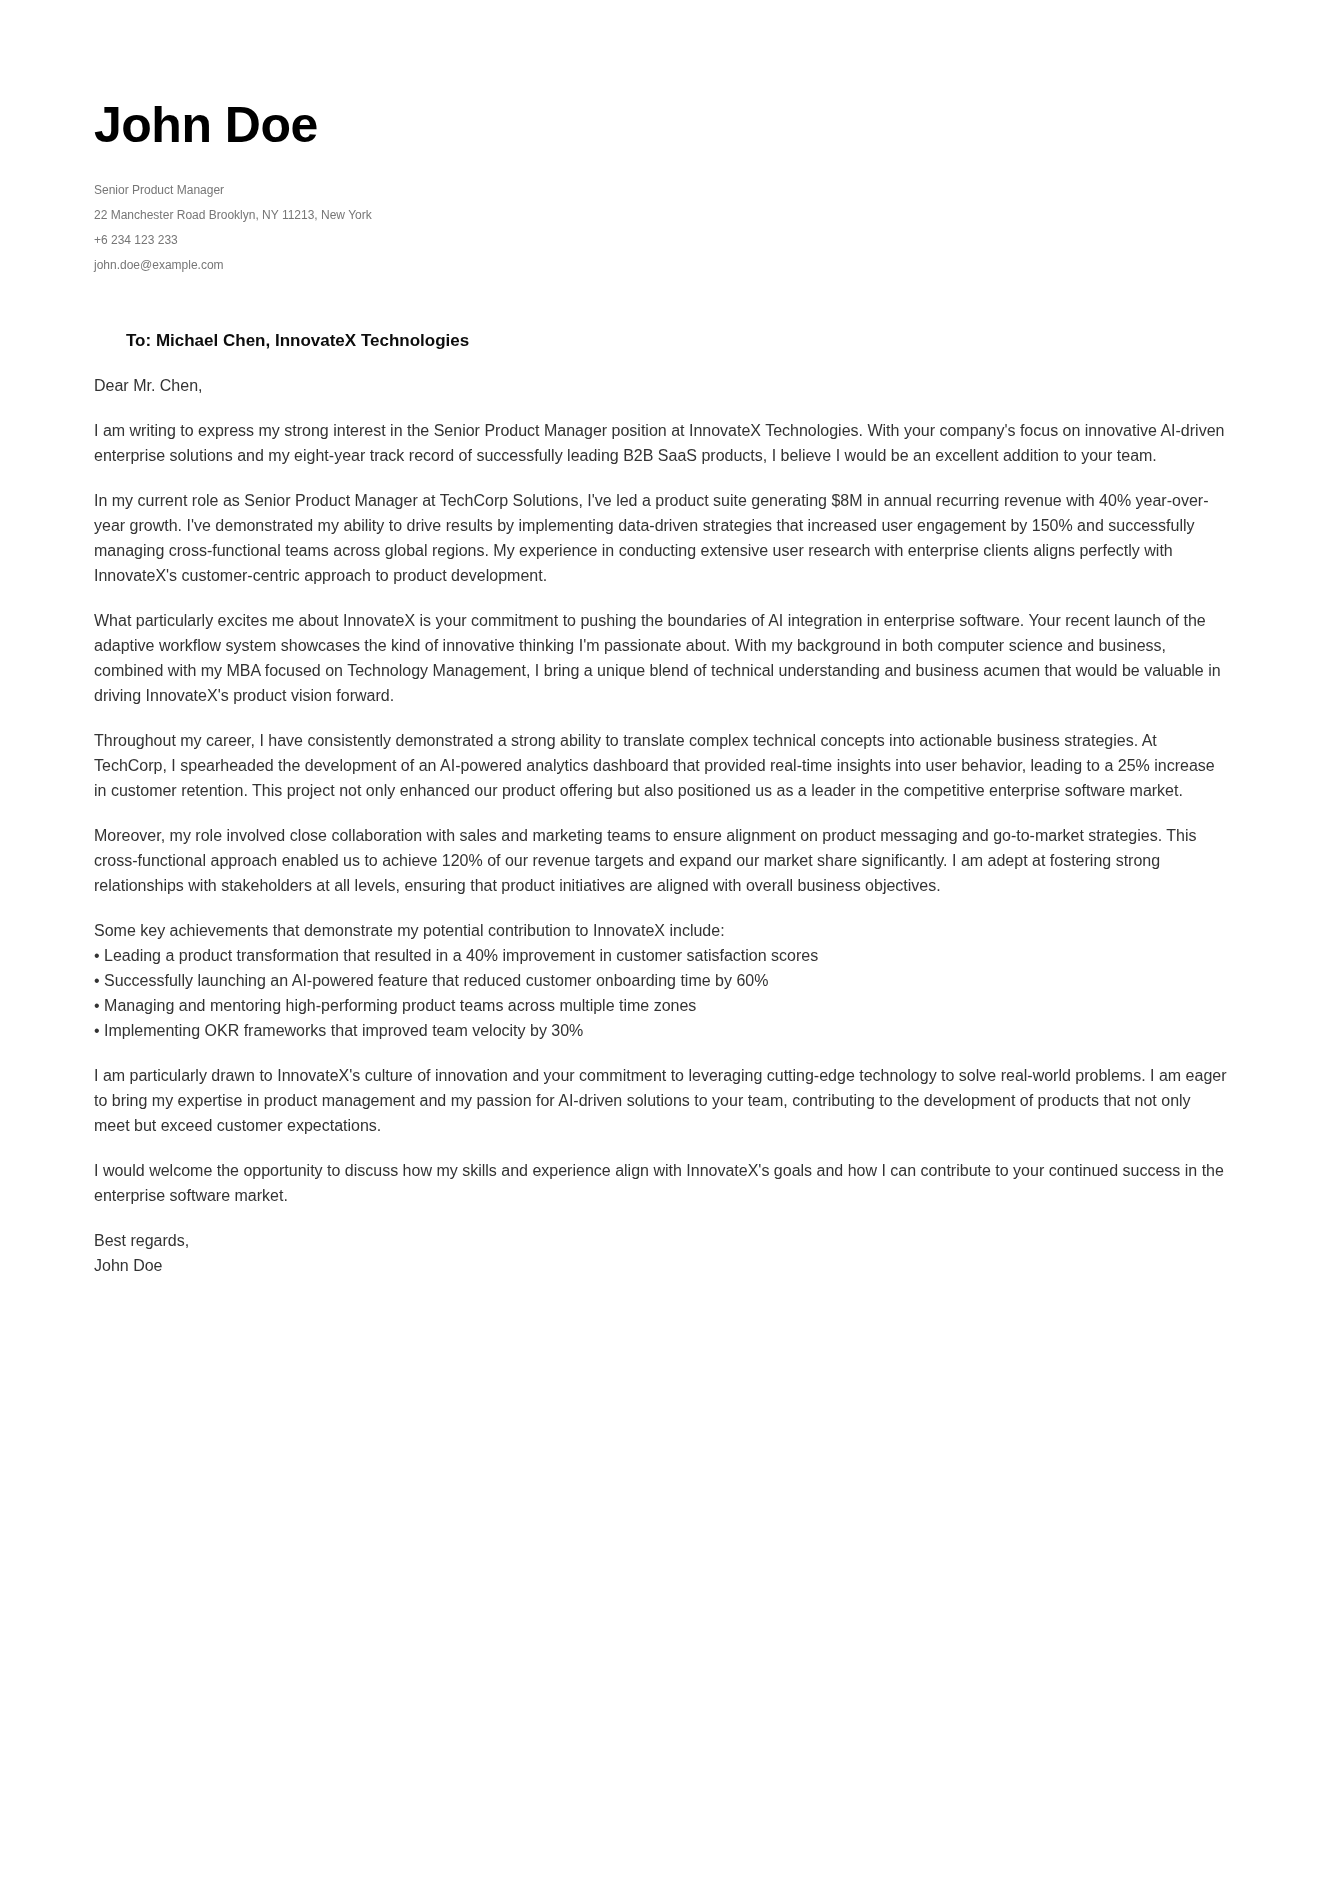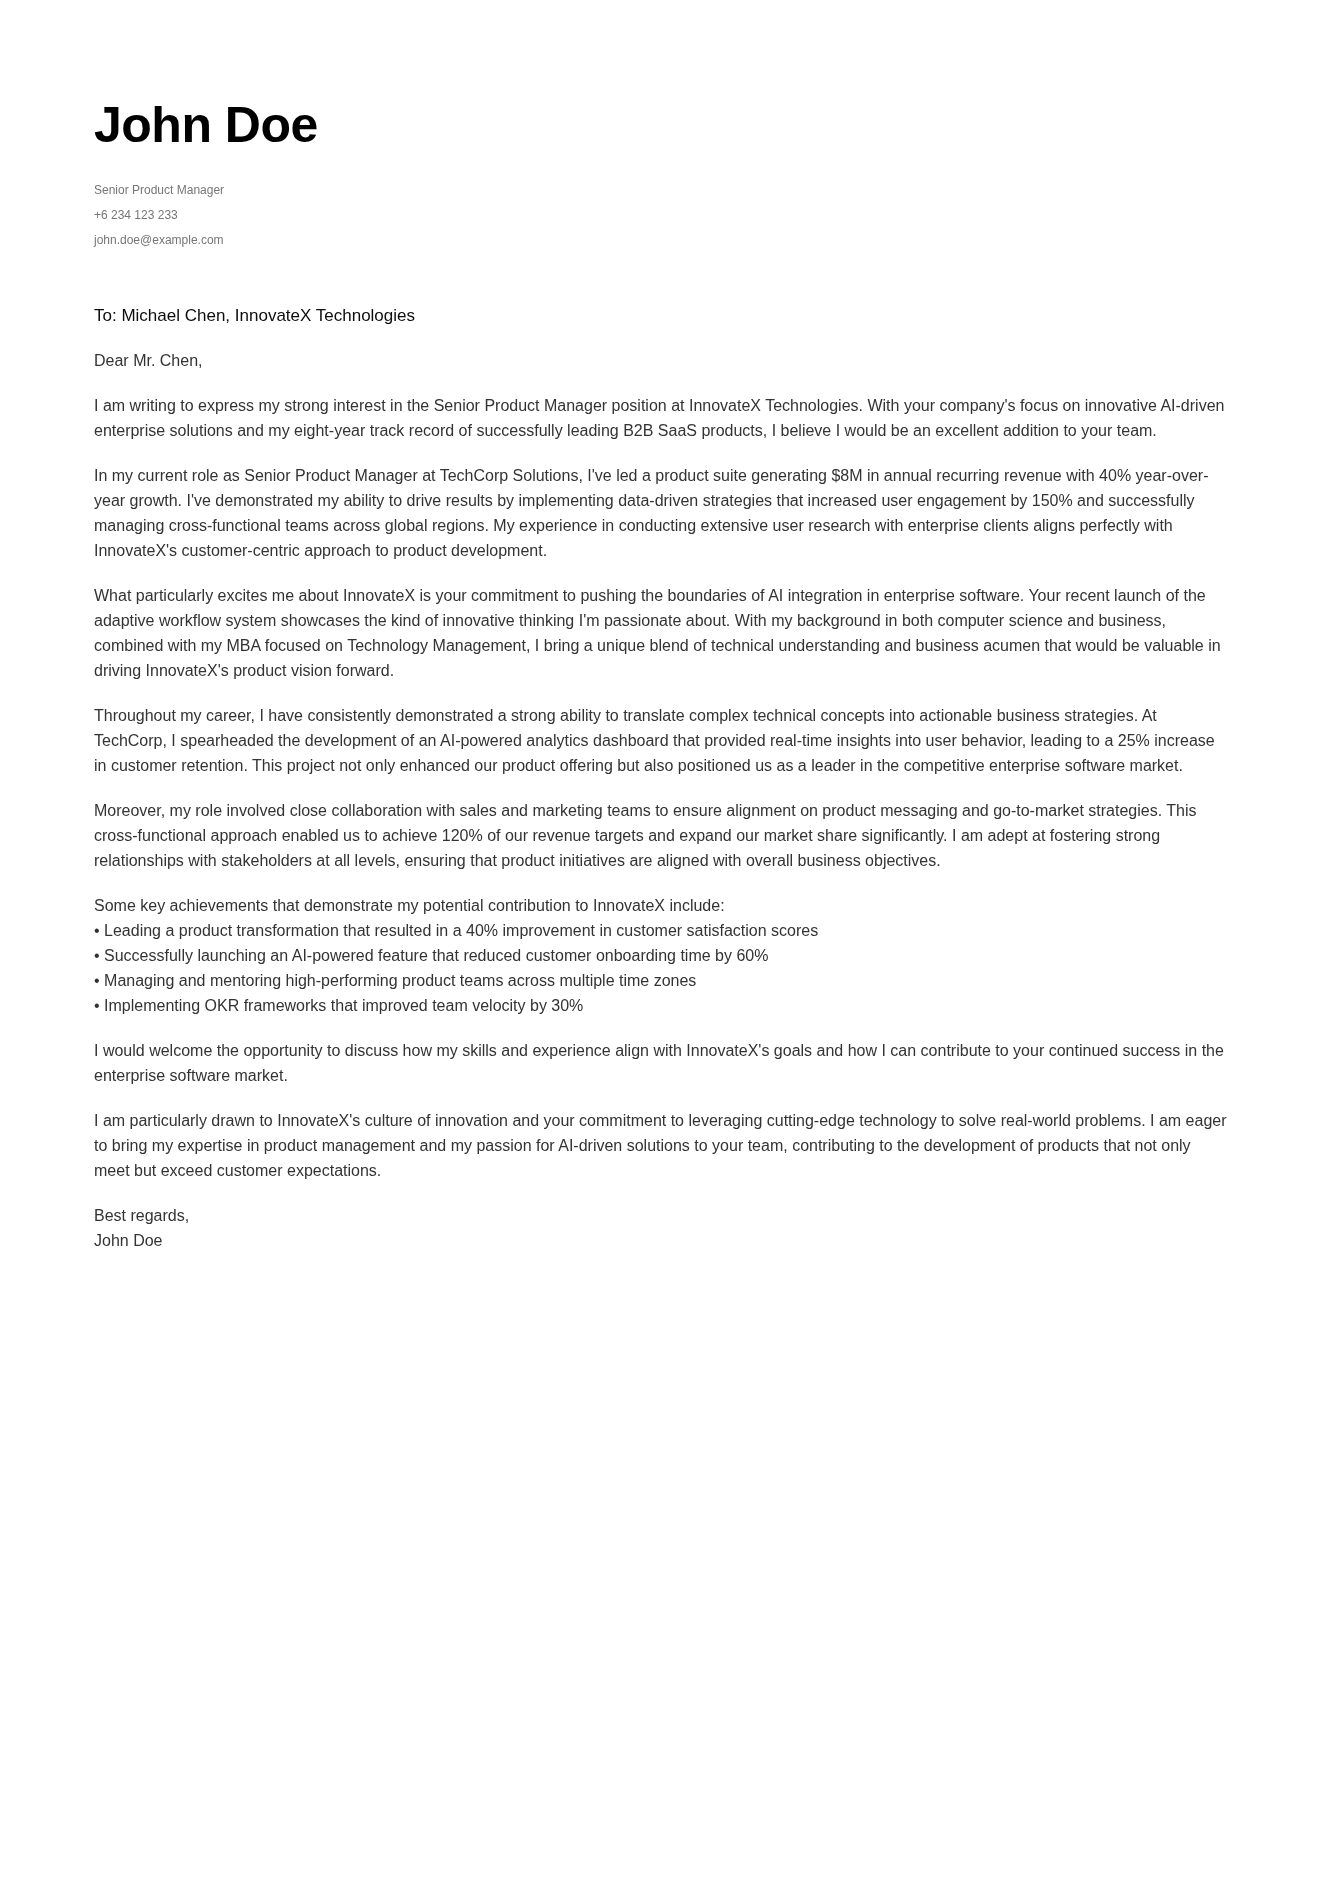--- a/index.html
+++ b/index.html
@@ -29,22 +29,23 @@
     margin-top: 26px;
     font-size: 12px;
     line-height: 25px;
     color: var(--muted);
     font-weight: 400;
   }
   .to-line {
     margin-top: 52px;
     font-size: 17px;
     line-height: 22px;
-    font-weight: 400;
+    font-weight: 700;
     color: #0d0d0d;
+    margin-left: 32px;
   }
   .letter-body {
     margin-top: 21px;
     font-size: 16px;
     line-height: 25px;
     color: var(--text);
   }
   .para {
     margin: 20px 0 0 0;
     white-space: pre-line;
@@ -53,38 +54,39 @@
 </head>
 <body>
 
 <div class="page">
 
   <header>
     <h1 class="name">John Doe</h1>
 
     <div class="contact">
       <div>Senior Product Manager</div>
+      <div>22 Manchester Road Brooklyn, NY 11213, New York</div>
       <div>+6 234 123 233</div>
       <div>john.doe@example.com</div>
     </div>
   </header>
 
   <div class="to-line">To: Michael Chen, InnovateX Technologies</div>
 
   <main class="letter-body">
       <p class="para">Dear Mr. Chen,</p>
       <p class="para">I am writing to express my strong interest in the Senior Product Manager position at InnovateX Technologies. With your company's focus on innovative AI-driven enterprise solutions and my eight-year track record of successfully leading B2B SaaS products, I believe I would be an excellent addition to your team.</p>
       <p class="para">In my current role as Senior Product Manager at TechCorp Solutions, I've led a product suite generating $8M in annual recurring revenue with 40% year-over-year growth. I've demonstrated my ability to drive results by implementing data-driven strategies that increased user engagement by 150% and successfully managing cross-functional teams across global regions. My experience in conducting extensive user research with enterprise clients aligns perfectly with InnovateX's customer-centric approach to product development.</p>
       <p class="para">What particularly excites me about InnovateX is your commitment to pushing the boundaries of AI integration in enterprise software. Your recent launch of the adaptive workflow system showcases the kind of innovative thinking I'm passionate about. With my background in both computer science and business, combined with my MBA focused on Technology Management, I bring a unique blend of technical understanding and business acumen that would be valuable in driving InnovateX's product vision forward.</p>
       <p class="para">Throughout my career, I have consistently demonstrated a strong ability to translate complex technical concepts into actionable business strategies. At TechCorp, I spearheaded the development of an AI-powered analytics dashboard that provided real-time insights into user behavior, leading to a 25% increase in customer retention. This project not only enhanced our product offering but also positioned us as a leader in the competitive enterprise software market.</p>
       <p class="para">Moreover, my role involved close collaboration with sales and marketing teams to ensure alignment on product messaging and go-to-market strategies. This cross-functional approach enabled us to achieve 120% of our revenue targets and expand our market share significantly. I am adept at fostering strong relationships with stakeholders at all levels, ensuring that product initiatives are aligned with overall business objectives.</p>
       <p class="para">Some key achievements that demonstrate my potential contribution to InnovateX include:
 • Leading a product transformation that resulted in a 40% improvement in customer satisfaction scores
 • Successfully launching an AI-powered feature that reduced customer onboarding time by 60%
 • Managing and mentoring high-performing product teams across multiple time zones
 • Implementing OKR frameworks that improved team velocity by 30%</p>
+      <p class="para">I am particularly drawn to InnovateX's culture of innovation and your commitment to leveraging cutting-edge technology to solve real-world problems. I am eager to bring my expertise in product management and my passion for AI-driven solutions to your team, contributing to the development of products that not only meet but exceed customer expectations.</p>
       <p class="para">I would welcome the opportunity to discuss how my skills and experience align with InnovateX's goals and how I can contribute to your continued success in the enterprise software market.</p>
-      <p class="para">I am particularly drawn to InnovateX's culture of innovation and your commitment to leveraging cutting-edge technology to solve real-world problems. I am eager to bring my expertise in product management and my passion for AI-driven solutions to your team, contributing to the development of products that not only meet but exceed customer expectations.</p>
       <p class="para">Best regards,
 John Doe</p>
     </main>
 
 </div>
 
 </body></html>

